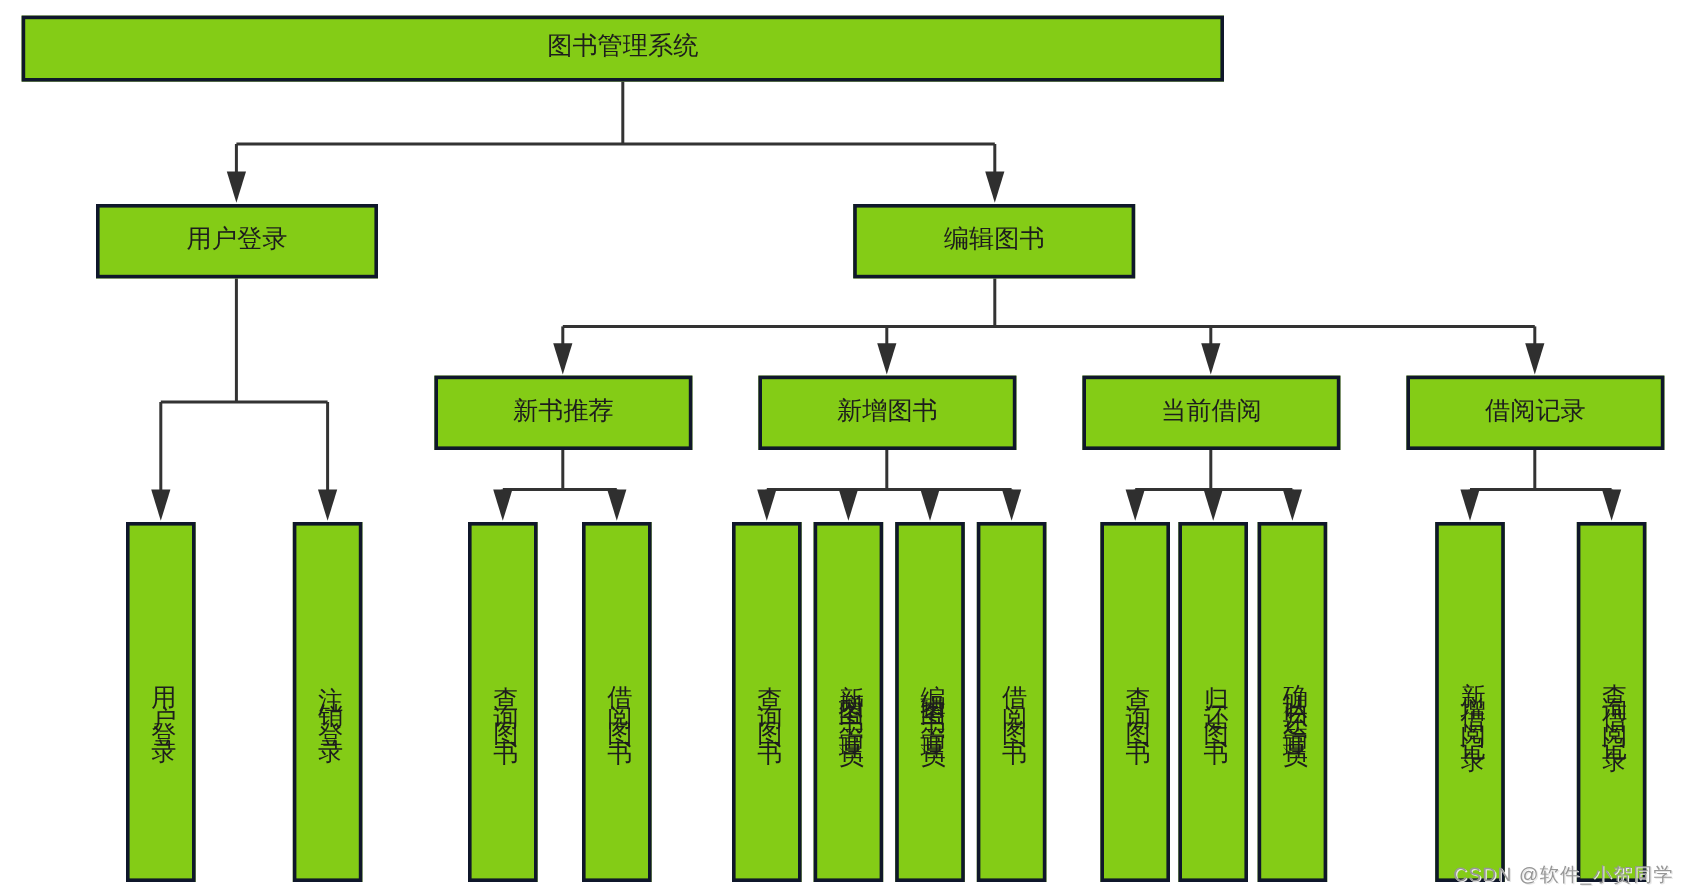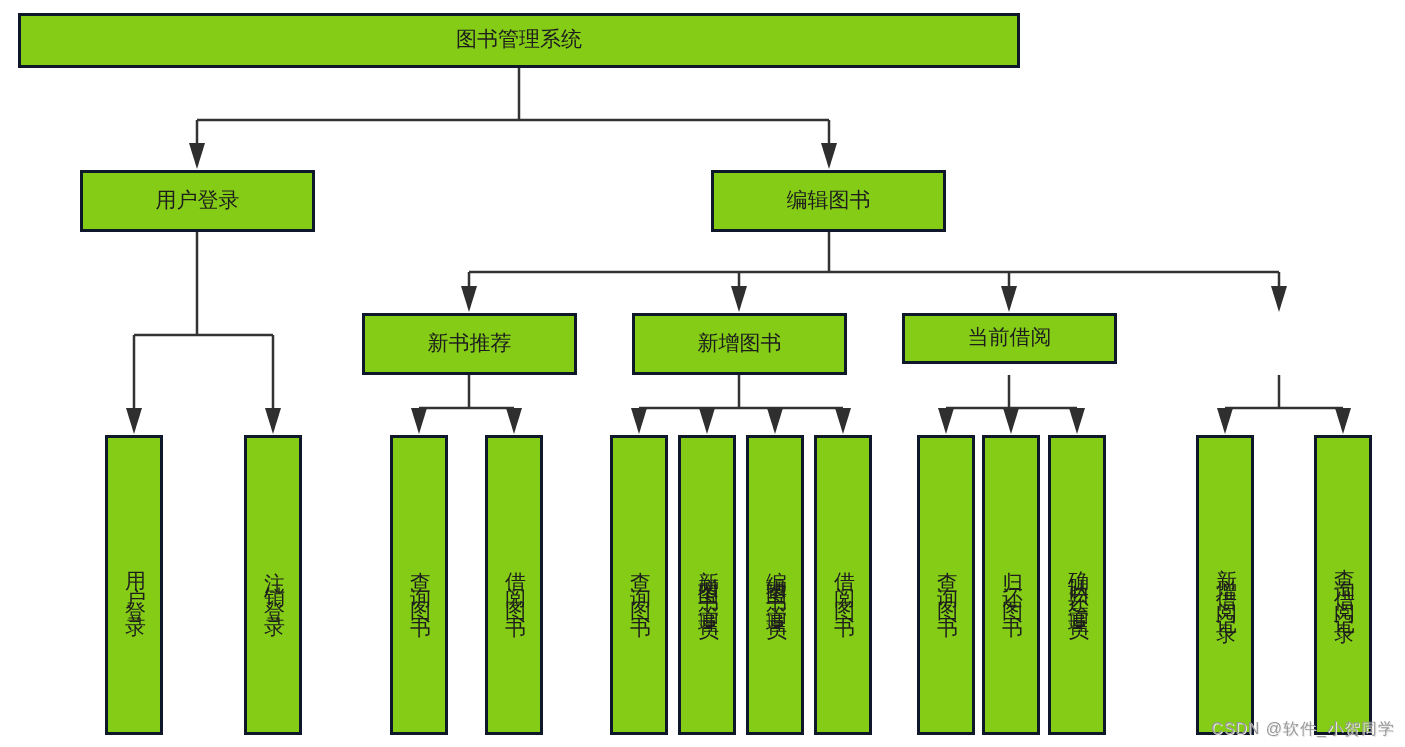--- a/index.html
+++ b/index.html
@@ -97,21 +97,22 @@
     </g>
   </svg>
 
   <div class="node" style="left:18px;top:13px;width:1002px;height:55px;">图书管理系统</div>
 
   <div class="node" style="left:80px;top:170px;width:235px;height:62px;">用户登录</div>
   <div class="node" style="left:711px;top:170px;width:235px;height:62px;">编辑图书</div>
 
   <div class="node" style="left:362px;top:313px;width:215px;height:62px;">新书推荐</div>
   <div class="node" style="left:632px;top:313px;width:215px;height:62px;">新增图书</div>
-  <div class="node" style="left:902px;top:313px;width:215px;height:51px;">当前借阅</div>
+  <div class="node" style="left:902px;top:313px;width:215px;height:62px;">当前借阅</div>
+  <div class="node" style="left:1172px;top:313px;width:215px;height:62px;">借阅记录</div>
 
   <div class="node v sp15" style="left:105px;top:435px;width:58px;height:300px;">用户登录</div>
   <div class="node v sp15" style="left:244px;top:435px;width:58px;height:300px;">注销登录</div>
 
   <div class="node v sp15" style="left:390px;top:435px;width:58px;height:300px;">查询图书</div>
   <div class="node v sp15" style="left:485px;top:435px;width:58px;height:300px;">借阅图书</div>
 
   <div class="node v sp15" style="left:610px;top:435px;width:58px;height:300px;">查询图书</div>
   <div class="node v sp7" style="left:678px;top:435px;width:58px;height:300px;">新增图书（管理员）</div>
   <div class="node v sp7" style="left:746px;top:435px;width:58px;height:300px;">编辑图书（管理员）</div>

